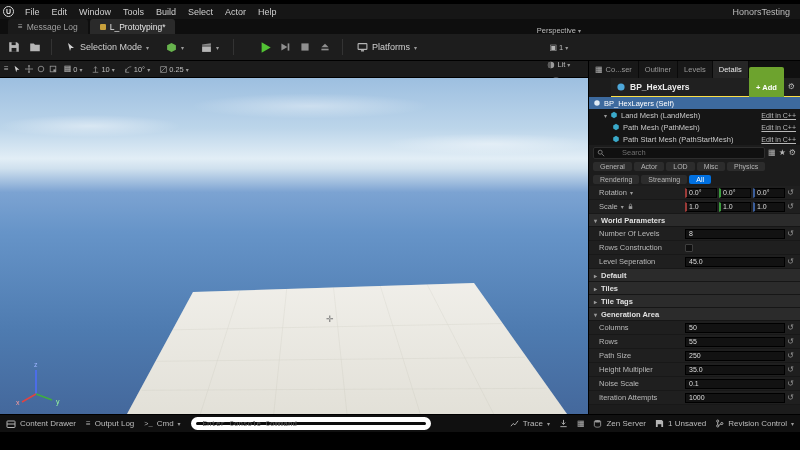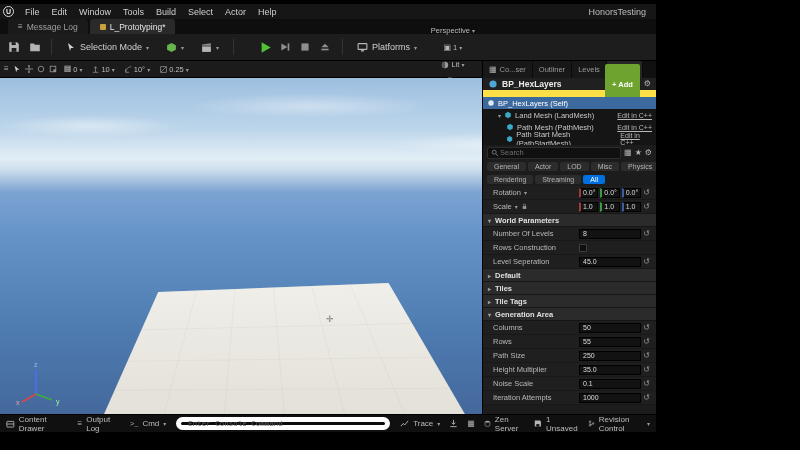--- a/index.html
+++ b/index.html
@@ -1,18 +1,18 @@
 <!DOCTYPE html>
 <html><head>
 <meta charset="utf-8">
 <style>
   *{margin:0;padding:0;box-sizing:border-box;}
   html,body{width:800px;height:450px;background:#000;overflow:hidden;}
   body{font-family:"Liberation Sans",sans-serif;color:#c5c5c5;position:relative;}
-  .ui{position:absolute;top:4px;left:0;width:656px;height:428px;background:#141414;display:flex;flex-direction:column;}
+  .ui{position:absolute;top:4px;left:0;width:800px;height:428px;background:#141414;display:flex;flex-direction:column;}
 
   
   .menubar{height:15px;background:#161616;display:flex;align-items:center;font-size:9px;padding-left:3px;flex:0 0 auto;}
   .ue-logo{width:11px;height:11px;border:1px solid #d8d8d8;border-radius:50%;color:#e8e8e8;font-size:7px;font-weight:bold;display:flex;align-items:center;justify-content:center;margin-right:5px;}
   .menu-item{padding:0 6px;color:#cfcfcf;cursor:default;}
   .project-name{margin-left:auto;padding-right:10px;color:#bdbdbd;}
 
   
   .doc-tabs{height:15px;background:#0e0e0e;display:flex;align-items:stretch;font-size:8.5px;padding-left:8px;gap:2px;flex:0 0 auto;}
   .doc-tab{display:flex;align-items:center;gap:4px;padding:0 10px;background:#1a1a1a;color:#9f9f9f;border-radius:3px 3px 0 0;}
@@ -45,30 +45,30 @@
       linear-gradient(180deg,#9dbfe0 0%,#bcd5ea 15%,#e2eef6 24%,#cfe0ee 27%,#7ca3d2 34%,#6694c8 46%,#4e7bb0 75%,#44689c 100%);}
   .plane-svg{position:absolute;inset:0;width:100%;height:100%;}
   .gizmo{position:absolute;left:14px;bottom:8px;}
   .cross{position:absolute;left:326px;top:236px;color:#777;font-size:9px;}
 
   
   .details{width:212px;background:#1c1c1c;border-left:1px solid #000;display:flex;flex-direction:column;font-size:8px;overflow:hidden;}
   .panel-tabs{height:17px;display:flex;background:#101010;flex:0 0 auto;}
   .panel-tab{display:flex;align-items:center;gap:3px;padding:0 6px;background:#181818;color:#9a9a9a;border-right:1px solid #0a0a0a;font-size:7.5px;}
   .panel-tab.active{background:#262626;color:#e8e8e8;}
-  .bp-header{height:19px;display:flex;align-items:center;gap:4px;padding:0 5px;background:#202020;border-bottom:7px solid #fde047;flex:0 0 auto;}
+  .bp-header{height:19px;display:flex;align-items:center;gap:4px;padding:0 5px;background:#202020;border-bottom:1px solid #fde047;flex:0 0 auto;margin-left:22px;}
   .bp-name{color:#ececec;font-weight:bold;font-size:8.5px;}
   .add-btn{margin-left:auto;background:#6da32e;color:#fff;border-radius:2px;padding:16px 7px;font-size:7.5px;font-weight:bold;}
   .tree{background:#151515;flex:0 0 auto;}
   .tree-row{height:12px;display:flex;align-items:center;gap:3px;padding:0 4px;color:#c8c8c8;font-size:7.5px;}
   .tree-row.selected{background:#3d6a9e;color:#fff;}
   .edit-link{margin-left:auto;color:#b9b9b9;text-decoration:underline;font-size:7px;}
   .indent1{width:8px;flex:0 0 auto;} .indent2{width:16px;flex:0 0 auto;}
   .search-row{height:15px;display:flex;align-items:center;gap:3px;padding:1px 4px;background:#1c1c1c;flex:0 0 auto;}
-  .search-box{flex:1;height:12px;background:#101010;border:1px solid #2d2d2d;border-radius:2px;display:flex;align-items:center;gap:1px;padding:0 3px;}
+  .search-box{flex:1;height:12px;background:#101010;border:1px solid #2d2d2d;border-radius:2px;display:flex;align-items:center;gap:17px;padding:0 3px;}
   .search-box input{flex:1;background:transparent;border:none;outline:none;color:#cfcfcf;font-size:7.5px;font-family:"Liberation Sans",sans-serif;}
   .search-box input::placeholder{color:#6f6f6f;}
   .cat-tabs{display:flex;gap:2px;padding:2px 4px;flex:0 0 auto;}
   .cat-tab{background:#2c2c2c;border-radius:2px;padding:1px 7px;color:#b5b5b5;font-size:7px;}
   .cat-tab.active{background:#0070e0;color:#fff;}
   .prop-row{height:14px;display:flex;align-items:center;padding:0 4px 0 10px;background:#1f1f1f;border-bottom:1px solid #181818;flex:0 0 auto;}
   .prop-label{width:86px;flex:0 0 auto;color:#b9b9b9;font-size:7.5px;display:flex;align-items:center;gap:3px;white-space:nowrap;overflow:hidden;}
   .val-area{flex:1;display:flex;align-items:center;gap:2px;min-width:0;}
   .vec-box{flex:1;height:10px;background:#121212;border:1px solid #000;border-left:2px solid;display:flex;align-items:center;padding:0 2px;color:#ddd;font-size:7px;min-width:0;}
   .vec-x{border-left-color:#9c3b38;} .vec-y{border-left-color:#3b9c3e;} .vec-z{border-left-color:#3b5e9c;}

